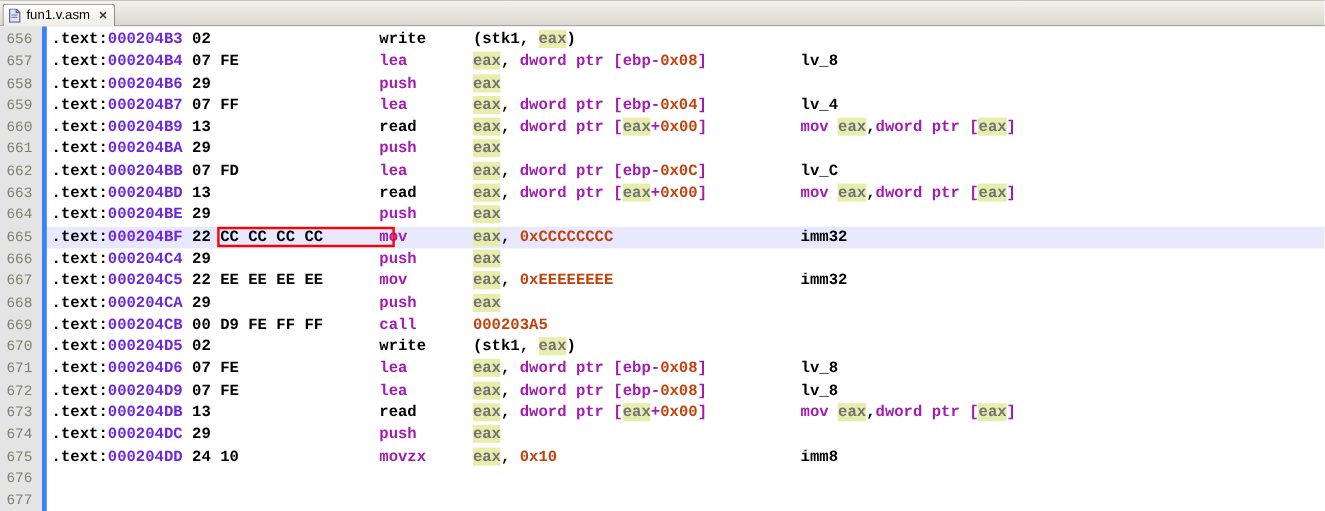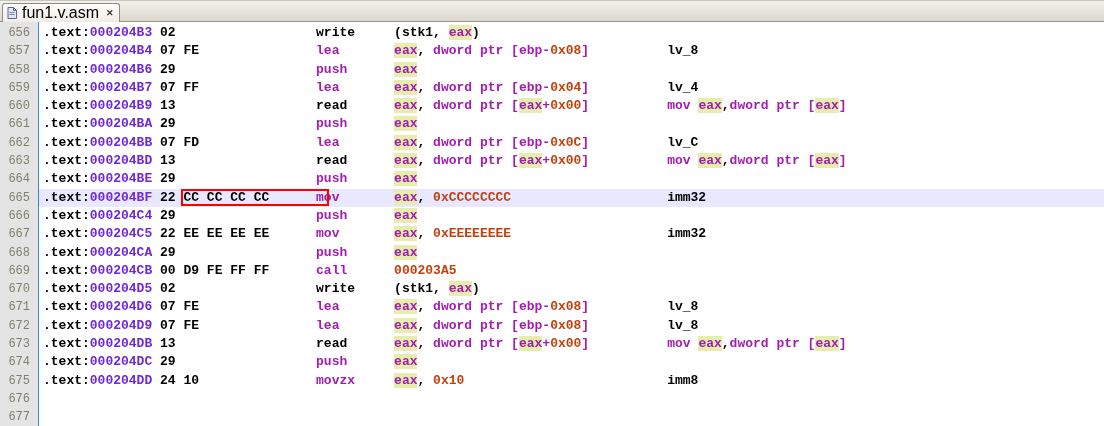--- a/index.html
+++ b/index.html
@@ -1,35 +1,35 @@
 <!DOCTYPE html>
 <html><head>
 <meta charset="utf-8">
 <style>
   html,body{margin:0;padding:0;background:#fff;}
   .app{width:1104px;height:426px;overflow:hidden;background:#fff;font-family:"Liberation Sans",sans-serif;position:relative;border-top:1px solid #c8c5bc;box-sizing:border-box;}
   
   .tabbar{height:21px;background:linear-gradient(#f3f1eb,#dad7ce);border-bottom:1px solid #96948c;display:flex;align-items:flex-end;padding-left:2px;box-sizing:border-box;}
   .tab{display:flex;align-items:center;gap:4px;height:19px;padding:1px 5px 1px 4px;background:linear-gradient(#fdfdfb,#efede5);border:1px solid #8f8d85;border-bottom:none;border-radius:3px 3px 0 0;position:relative;z-index:2;margin-bottom:-1px;box-sizing:border-box;}
-  .tab-label{font-size:16px;color:#000;white-space:nowrap;font-family:"Liberation Sans",sans-serif;}
+  .tab-label{font-size:11px;color:#000;white-space:nowrap;font-family:"Liberation Sans",sans-serif;}
   .tab-close{font-size:9px;line-height:9px;color:#333;font-weight:bold;margin-left:3px;cursor:default;}
   .tab-icon{display:inline-flex;}
   
   .editor{display:flex;height:405px;background:#fff;font-family:"Liberation Mono","DejaVu Sans Mono",monospace;}
-  .gutter{width:39px;background:#e4e4e4;border-right:1px solid #3b82f6;padding-top:2px;box-sizing:border-box;flex:none;}
+  .gutter{width:39px;background:#e4e4e4;border-right:4px solid #3b82f6;padding-top:2px;box-sizing:border-box;flex:none;}
   .ln{height:18.3px;line-height:18.3px;text-align:right;padding-right:8px;font-size:12px;color:#7f7f6e;font-weight:normal;}
   .codearea{flex:1;overflow:hidden;padding-top:2px;}
   .line{white-space:pre;position:relative;height:18.3px;line-height:18.3px;font-size:13px;font-weight:bold;padding-left:4px;}
   .line.cur{background:#e8e8ff;}
   .c-d{color:#000000;}
   .c-a{color:#6d28d9;}
   .c-k{color:#a21caf;}
   .c-n{color:#c2410c;}
   .c-c{color:#008000;}
-  .c-h{color:#a21caf;background:#e7edad;}
+  .c-h{color:#737373;background:#e7edad;}
   .redbox{position:absolute;top:0;height:17px;border:2px solid #ff0000;box-sizing:border-box;pointer-events:none;}
 </style>
 </head>
 <body>
 
 <div class="app">
 
   <div class="tabbar">
     <div class="tab">
       <span class="tab-icon">

